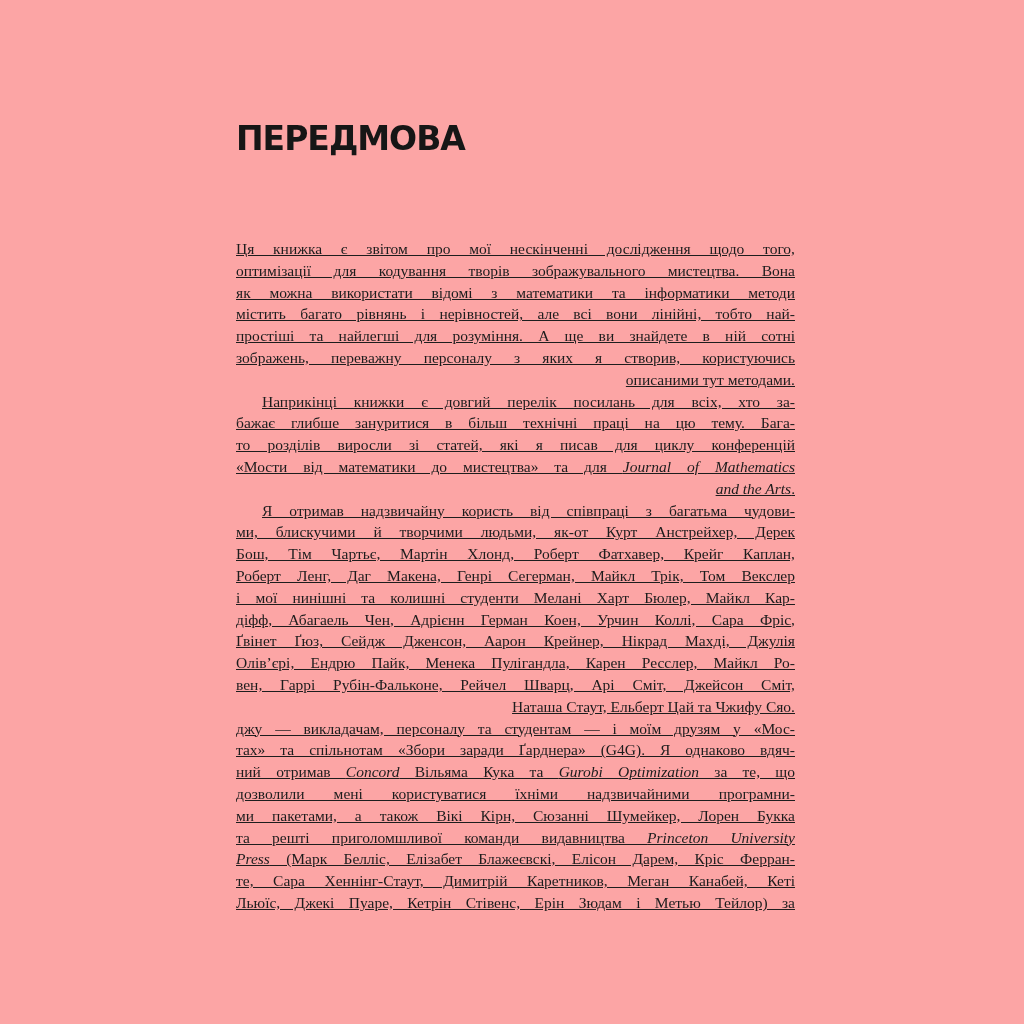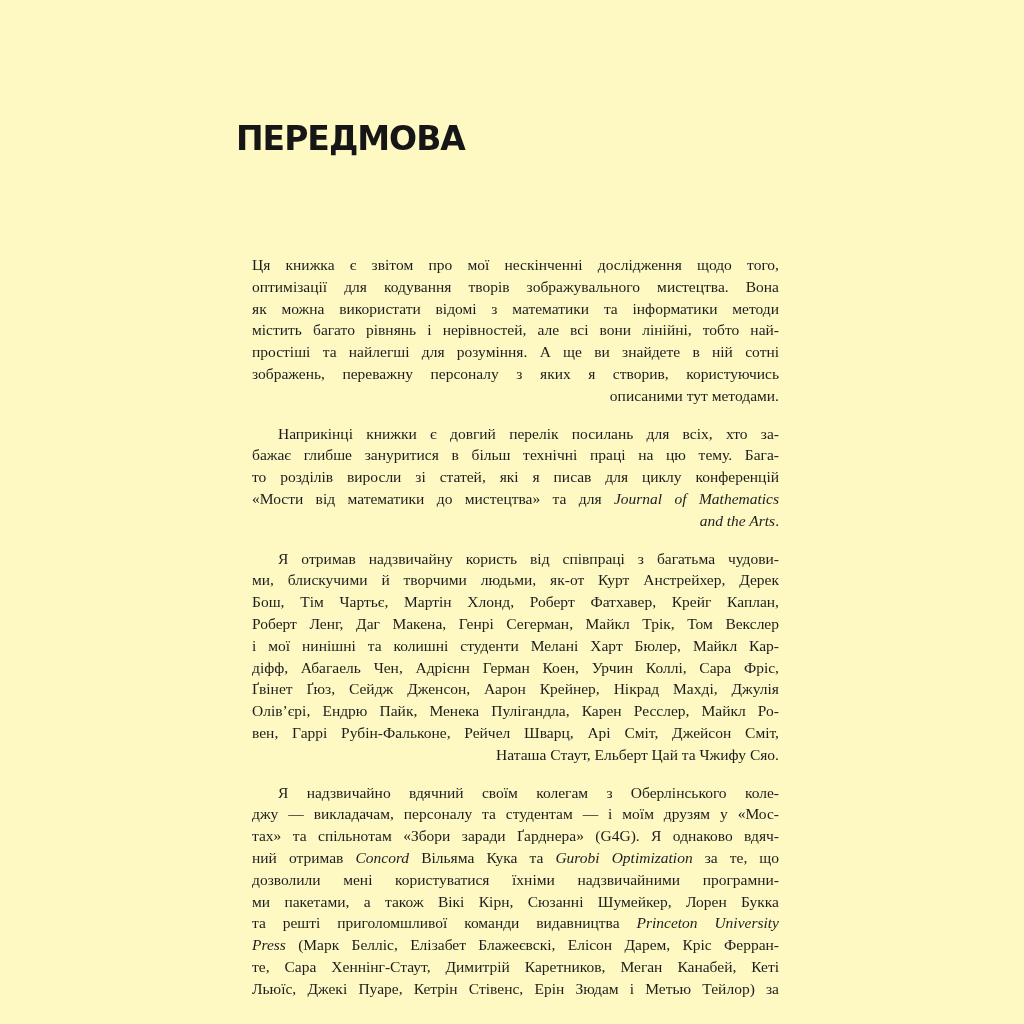--- a/index.html
+++ b/index.html
@@ -4,21 +4,21 @@
 <style>
   html, body {
     margin: 0;
     padding: 0;
     background: #ffffff;
   }
   .page {
     position: relative;
     width: 1024px;
     height: 1024px;
-    background: #fef9c3;
+    background: #fca5a5;
     overflow: hidden;
   }
   .chapter-title {
     position: absolute;
     left: 236px;
     top: 122px;
     margin: 0;
     font-family: "DejaVu Sans", sans-serif;
     font-weight: bold;
     font-size: 33px;
@@ -30,21 +30,22 @@
     position: absolute;
     left: 236px;
     top: 238px;
     width: 559px;
     font-family: "Liberation Serif", serif;
     font-size: 15.5px;
     line-height: 21.8px;
     color: #1d1d1d;
   }
   .paragraph {
-    margin: 16px;
+    margin: 0;
+    text-decoration: underline;
   }
   .line {
     height: 21.8px;
     white-space: normal;
   }
   .line.just {
     text-align: justify;
     text-align-last: justify;
   }
   .line.left {
@@ -85,21 +86,20 @@
         <div class="line just"><span>Бош, Тім Чартьє, Мартін Хлонд, Роберт Фатхавер, Крейг Каплан,</span></div>
         <div class="line just"><span>Роберт Ленг, Даг Макена, Генрі Сегерман, Майкл Трік, Том Векслер</span></div>
         <div class="line just"><span>і мої нинішні та колишні студенти Мелані Харт Бюлер, Майкл Кар-</span></div>
         <div class="line just"><span>діфф, Абагаель Чен, Адрієнн Герман Коен, Урчин Коллі, Сара Фріс,</span></div>
         <div class="line just"><span>Ґвінет Ґюз, Сейдж Дженсон, Аарон Крейнер, Нікрад Махді, Джулія</span></div>
         <div class="line just"><span>Олів’єрі, Ендрю Пайк, Менека Пулігандла, Карен Ресслер, Майкл Ро-</span></div>
         <div class="line just"><span>вен, Гаррі Рубін-Фальконе, Рейчел Шварц, Арі Сміт, Джейсон Сміт,</span></div>
         <div class="line left"><span>Наташа Стаут, Ельберт Цай та Чжифу Сяо.</span></div>
       </div>
       <div class="paragraph">
-        <div class="line just indent"><span>Я надзвичайно вдячний своїм колегам з Оберлінського коле-</span></div>
         <div class="line just"><span>джу — викладачам, персоналу та студентам — і моїм друзям у «Мос-</span></div>
         <div class="line just"><span>тах» та спільнотам «Збори заради Ґарднера» (G4G). Я однаково вдяч-</span></div>
         <div class="line just"><span>ний отримав </span><em>Concord</em><span> Вільяма Кука та </span><em>Gurobi Optimization</em><span> за те, що</span></div>
         <div class="line just"><span>дозволили мені користуватися їхніми надзвичайними програмни-</span></div>
         <div class="line just"><span>ми пакетами, а також Вікі Кірн, Сюзанні Шумейкер, Лорен Букка</span></div>
         <div class="line just"><span>та решті приголомшливої команди видавництва </span><em>Princeton University</em></div>
         <div class="line just"><em>Press</em><span> (Марк Белліс, Елізабет Блажеєвскі, Елісон Дарем, Кріс Ферран-</span></div>
         <div class="line just"><span>те, Сара Хеннінг-Стаут, Димитрій Каретников, Меган Канабей, Кеті</span></div>
         <div class="line just"><span>Льюїс, Джекі Пуаре, Кетрін Стівенс, Ерін Зюдам і Метью Тейлор) за</span></div>
       </div>

